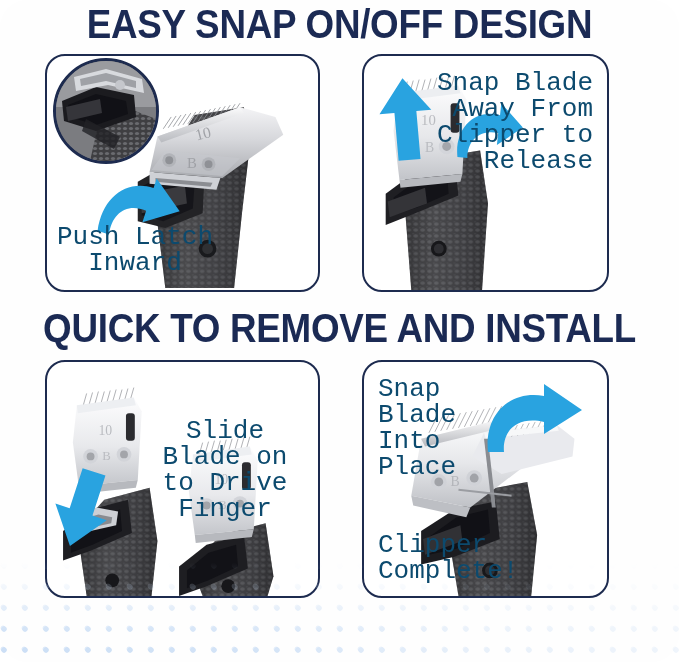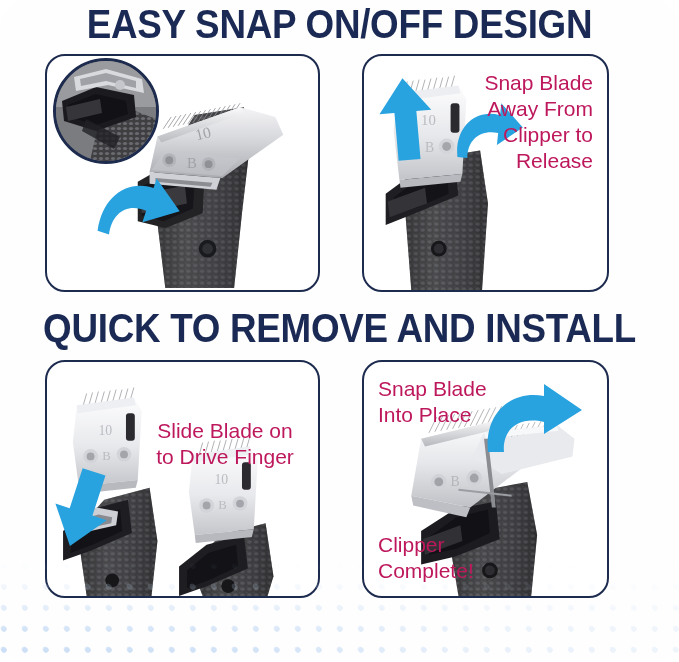--- a/index.html
+++ b/index.html
@@ -70,24 +70,24 @@
     box-sizing: border-box;
     overflow: hidden;
   }
   #panel-tl { left: 45px;  top: 54px;  width: 275px; height: 238px; }
   #panel-tr { left: 362px; top: 54px;  width: 247px; height: 238px; }
   #panel-bl { left: 45px;  top: 360px; width: 275px; height: 238px; }
   #panel-br { left: 362px; top: 360px; width: 247px; height: 238px; }
 
   .caption {
     position: absolute;
-    color: #be185d;
-    font-size: 21px;
+    color: #0c4a6e;
+    font-size: 26px;
     line-height: 26px;
-    font-family: Liberation Sans, sans-serif;
+    font-family: Liberation Mono, monospace;
     white-space: pre-line;
   }
   .caption.right { text-align: right; }
   .caption.left  { text-align: left; }
 
   
   #cap-tl   { left: 8px;  top: 168px; width: 160px; text-align: center; }
   #cap-tr-1 { right: 14px; top: 14px;  width: 180px; }
   #cap-tr-2 { right: 14px; top: 170px; width: 180px; }
   #cap-bl   { right: 8px;  top: 14px;  width: 170px; text-align: center; margin-top: 42px; }
@@ -194,20 +194,22 @@
         <path d="M24 18 L50 12 L80 20 L80 27 L50 20 L25 25 Z" fill="#9fa1a6"></path>
         <circle cx="64" cy="24" r="5" fill="#c5c7cc"></circle>
         <path d="M30 58 L64 76 L58 88 L26 70 Z" fill="#222226" opacity="0.8"></path>
       </svg>
     </div>
 
     <svg class="arrow" style="left:48px; top:118px; width:96px; height:80px;" viewBox="0 0 96 80">
       <path d="M10 70 C4 36 22 12 50 12 L50 2 L82 26 L50 48 L50 36 C30 34 18 48 22 70 Z" fill="#29a3e0" transform="rotate(18 48 40)"></path>
     </svg>
 
+    <div class="caption" id="cap-tl">Push Latch
+Inward</div>
   </div>
 
   <div class="panel" id="panel-tr">
 
     <svg class="art" viewBox="0 0 247 238">
       <defs>
         <pattern id="carbon3" width="7" height="6" patternUnits="userSpaceOnUse">
           <rect width="7" height="6" fill="#3b3b3e"></rect>
           <ellipse cx="3.5" cy="3" rx="2.4" ry="1.7" fill="#6c6d71" opacity="0.75"></ellipse>
           <ellipse cx="0" cy="0" rx="2.2" ry="1.5" fill="#55565a" opacity="0.55"></ellipse>

